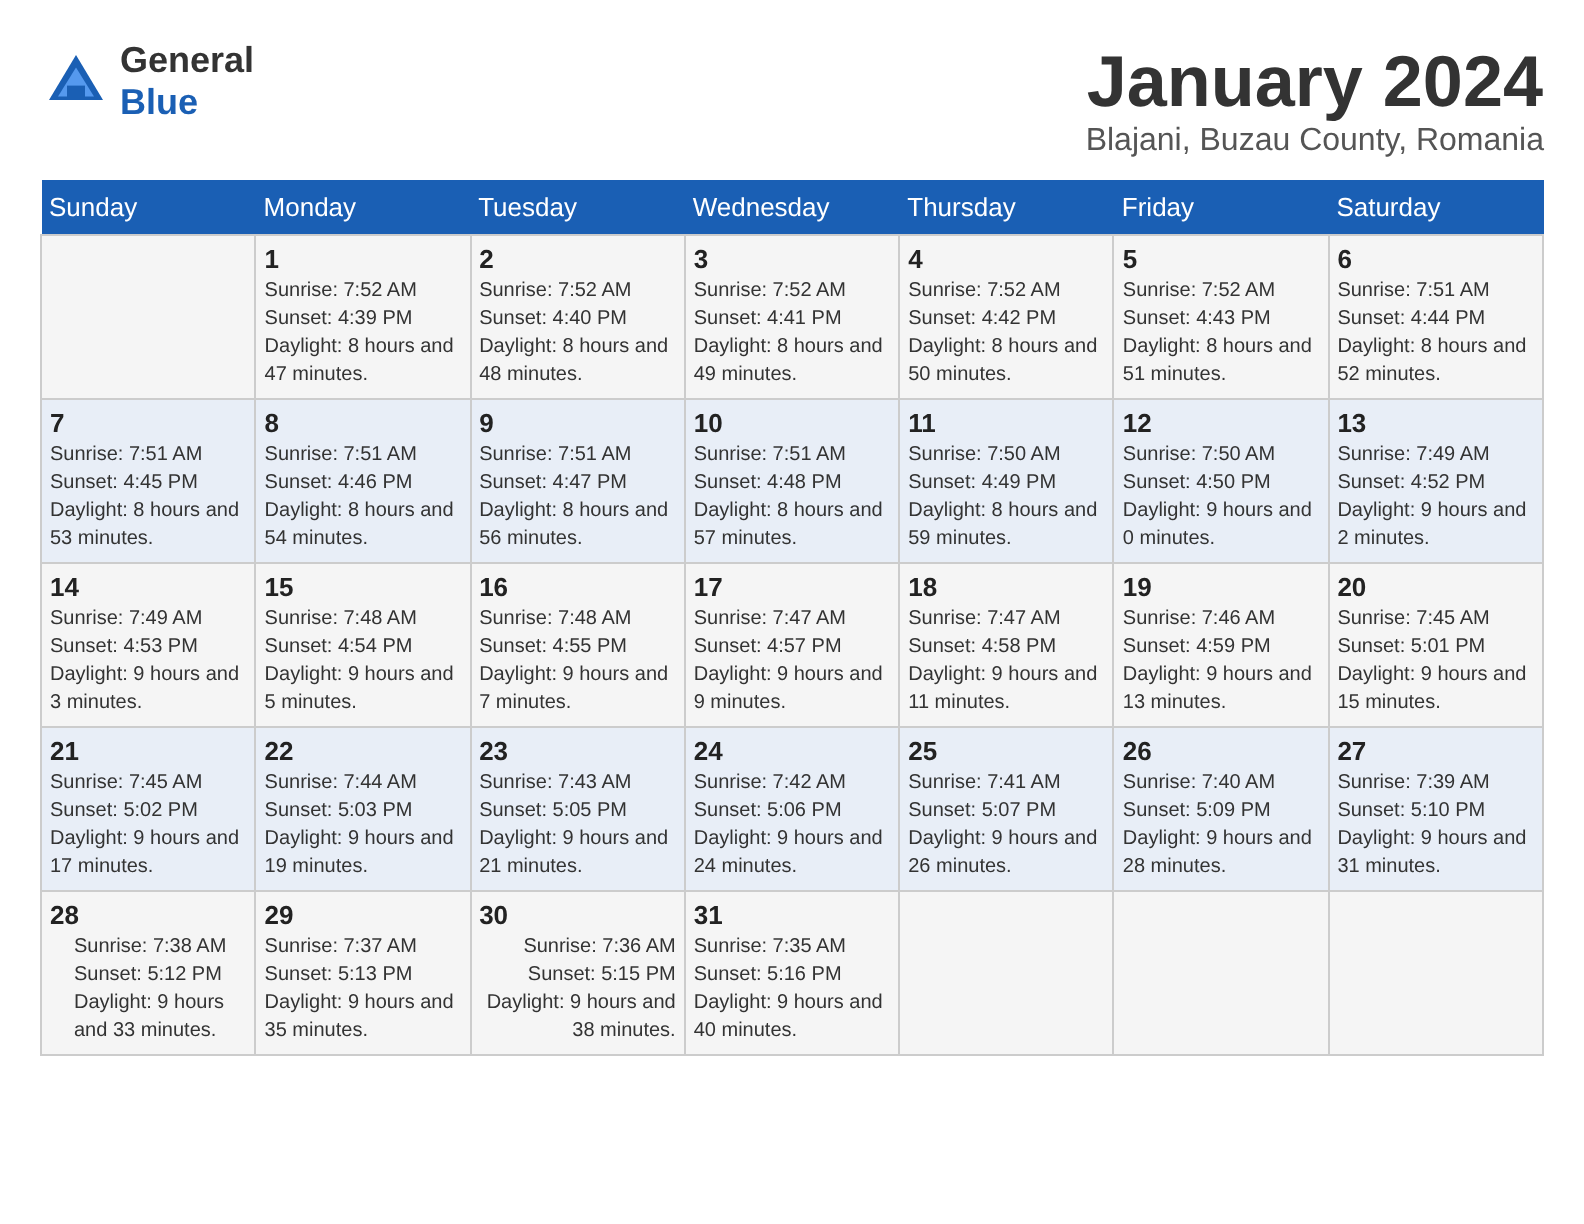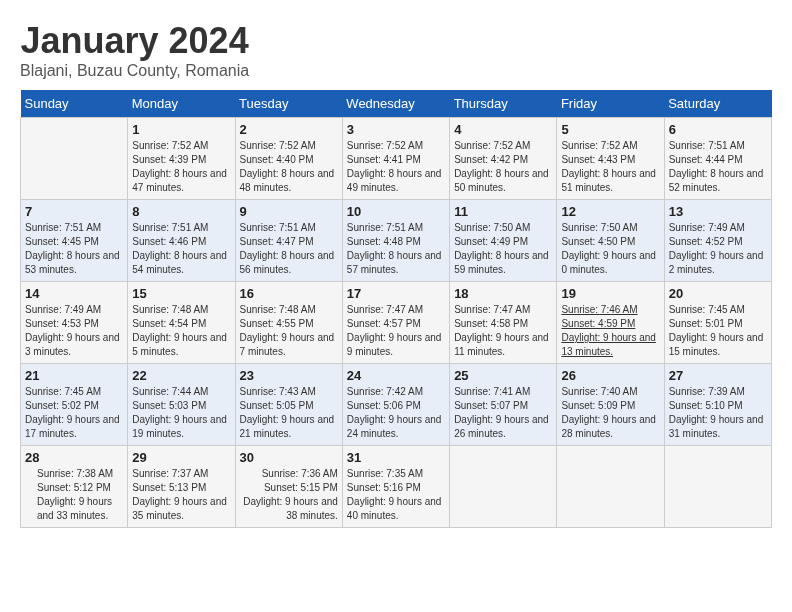--- a/index.html
+++ b/index.html
@@ -82,20 +82,31 @@
       color: #333;
       line-height: 1.4;
     }
     .empty-cell { background-color: #f5f5f5 !important; }
   </style>
 </head>
 <body>
 
 <div>
   <div class="header">
+    <div class="logo">
+      <svg class="logo-icon" viewBox="0 0 40 40">
+        <polygon points="20,5 35,30 5,30" fill="#1a5fb4"></polygon>
+        <polygon points="20,12 30,28 10,28" fill="#5599ee"></polygon>
+        <rect x="15" y="22" width="10" height="8" fill="#1a5fb4"></rect>
+      </svg>
+      <div class="logo-text">
+        <span class="logo-general">General</span>
+        <span class="logo-blue">Blue</span>
+      </div>
+    </div>
     <div class="title-block">
       <div class="month-title">January 2024</div>
       <div class="location">Blajani, Buzau County, Romania</div>
     </div>
   </div>
 
   <table>
     <thead>
       <tr>
       <th>Sunday</th>
@@ -217,21 +228,21 @@
 Daylight: 9 hours and 9 minutes.</div>
           </td>
           <td>
             <div class="day-number">18</div>
             <div class="day-info" style="white-space: pre-line;">Sunrise: 7:47 AM
 Sunset: 4:58 PM
 Daylight: 9 hours and 11 minutes.</div>
           </td>
           <td>
             <div class="day-number">19</div>
-            <div class="day-info" style="white-space: pre-line; text-decoration: underline;">Sunrise: 7:46 AM
+            <div class="day-info" style="white-space: pre-line;">Sunrise: 7:46 AM
 Sunset: 4:59 PM
 Daylight: 9 hours and 13 minutes.</div>
           </td>
           <td>
             <div class="day-number">20</div>
             <div class="day-info" style="white-space: pre-line;">Sunrise: 7:45 AM
 Sunset: 5:01 PM
 Daylight: 9 hours and 15 minutes.</div>
           </td>
         </tr>

